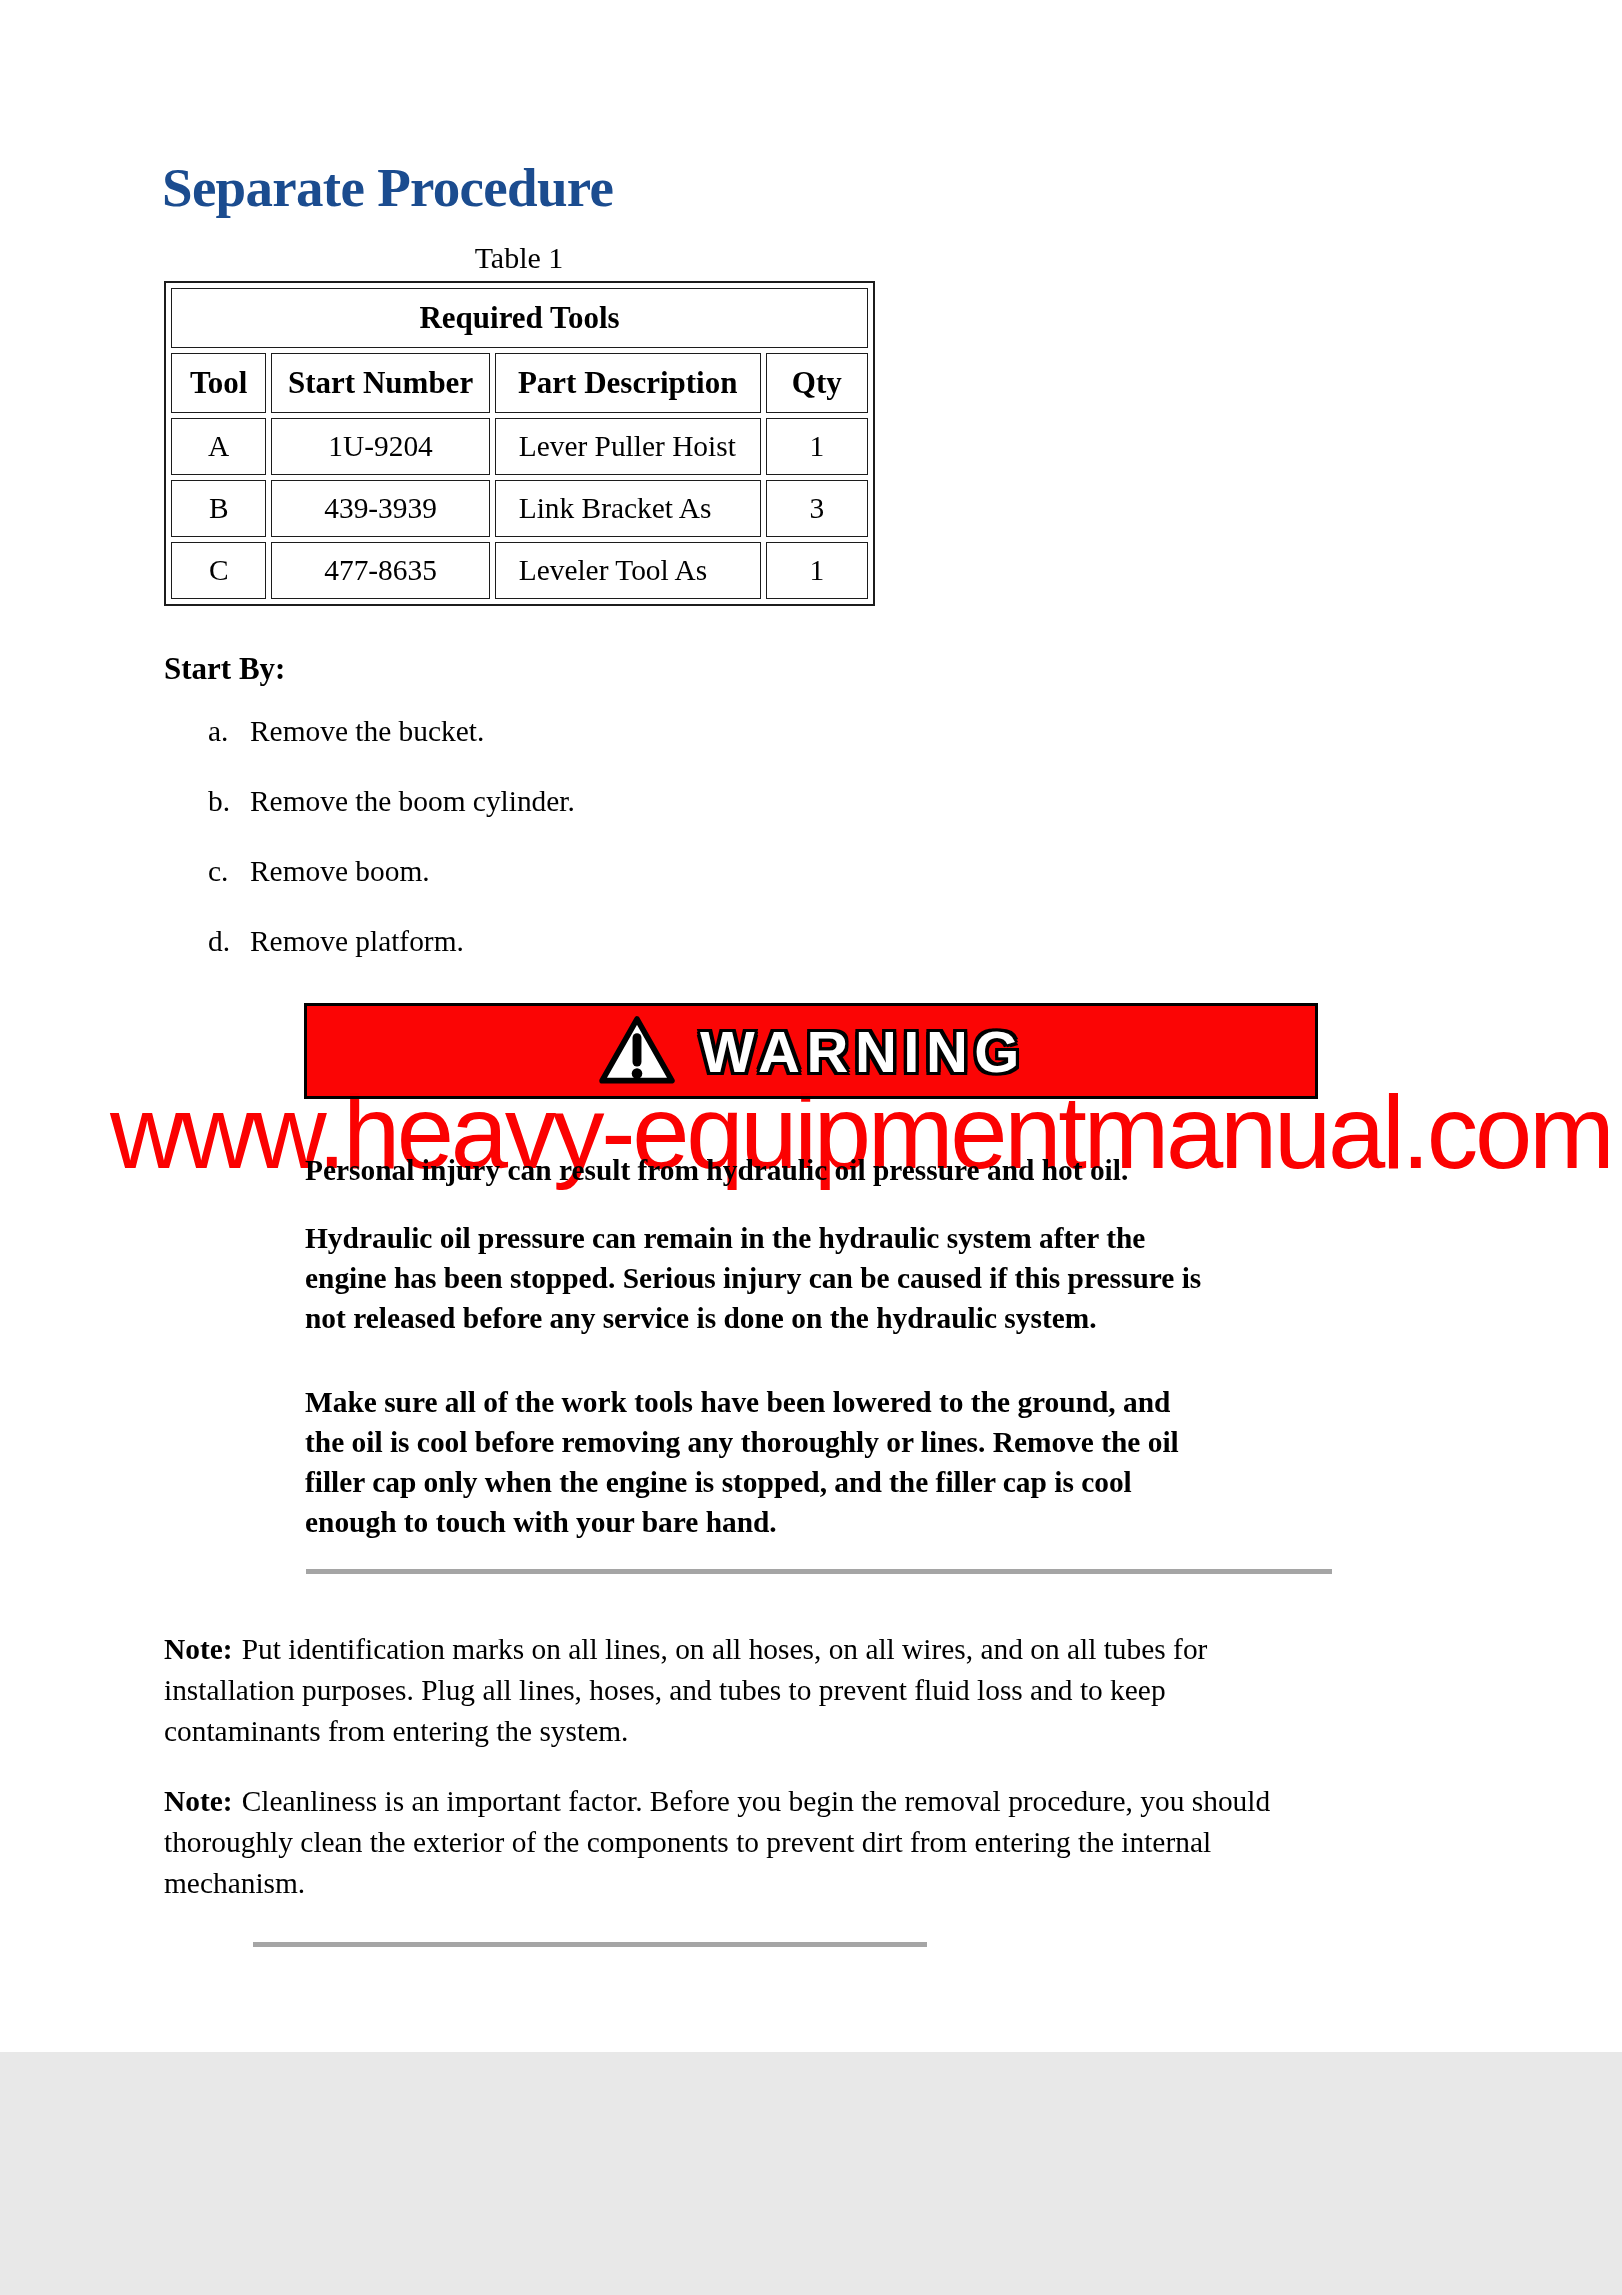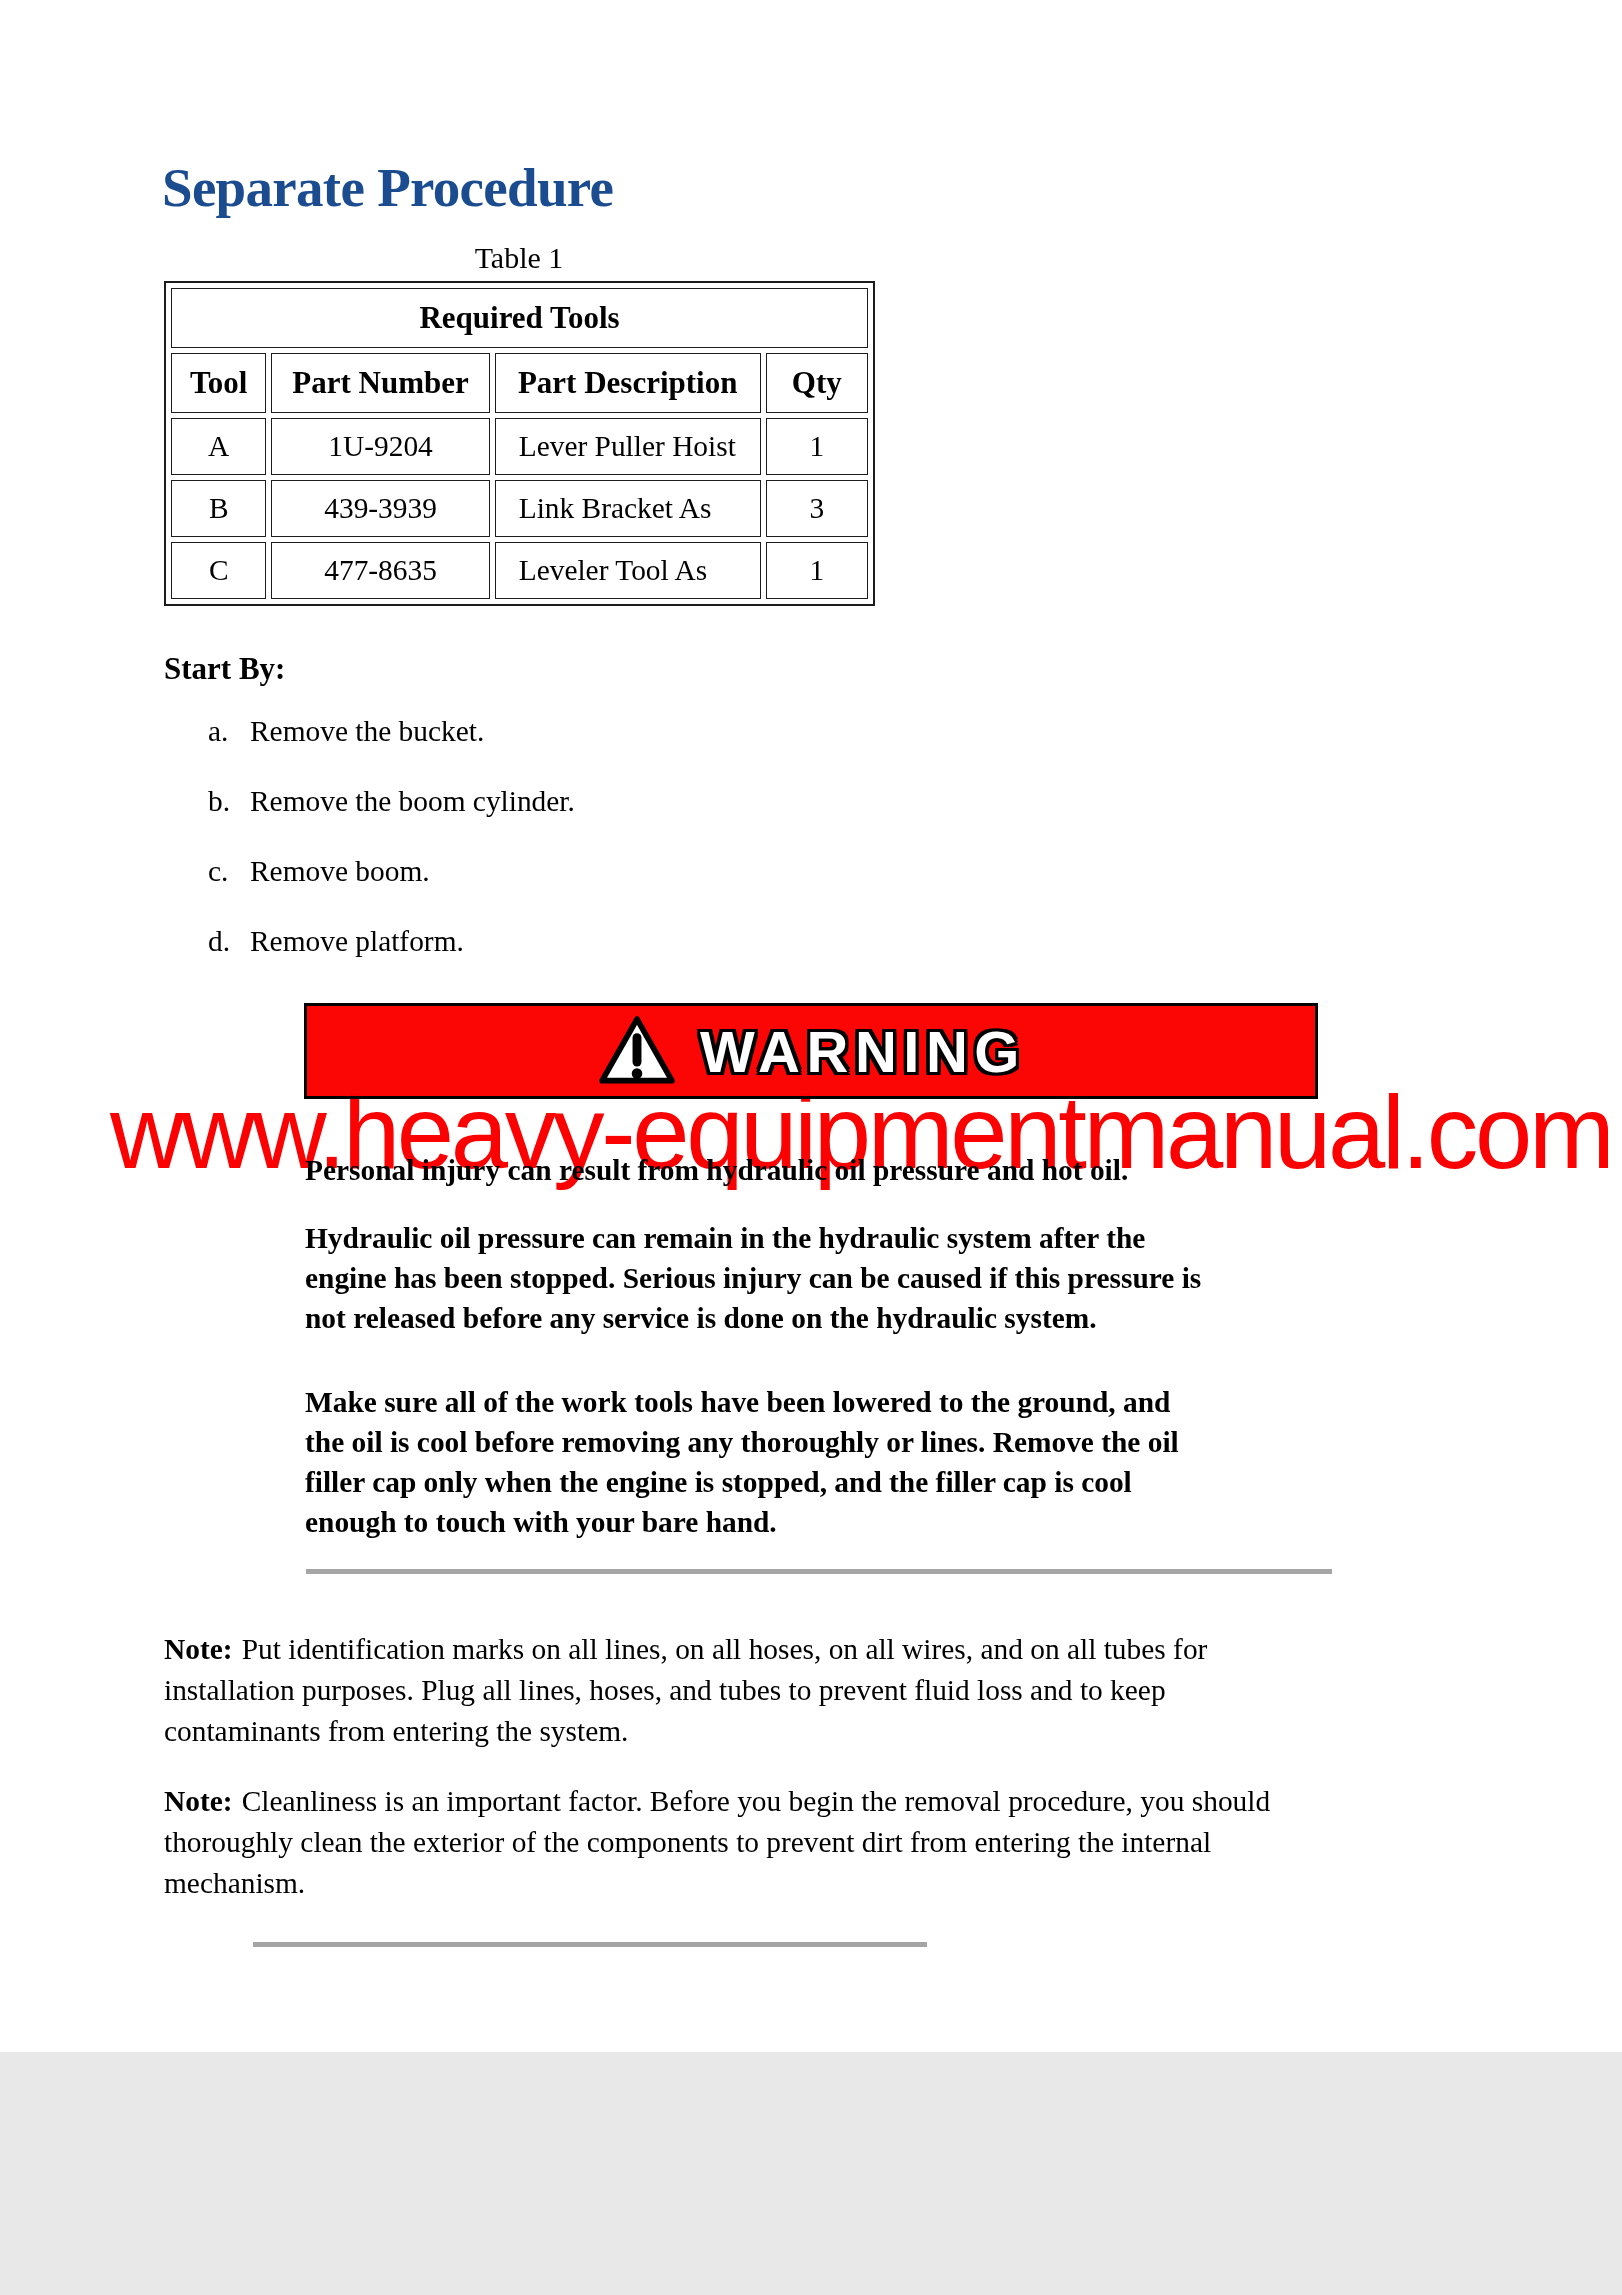--- a/index.html
+++ b/index.html
@@ -125,21 +125,21 @@
           <col style="width:32%">
           <col style="width:39%">
           <col style="width:15%">
       </colgroup>
       <tbody>
         <tr>
           <td class="hdr" colspan="4">Required Tools</td>
         </tr>
         <tr>
           <td class="colhdr">Tool</td>
-          <td class="colhdr">Part Number</td>
+          <td class="colhdr">Start Number</td>
           <td class="colhdr">Part Description</td>
           <td class="colhdr">Qty</td>
         </tr>
         <tr>
           <td class="c">A</td>
           <td class="c">1U-9204</td>
           <td class="l">Lever Puller Hoist</td>
           <td class="c">1</td>
         </tr>
         <tr>

